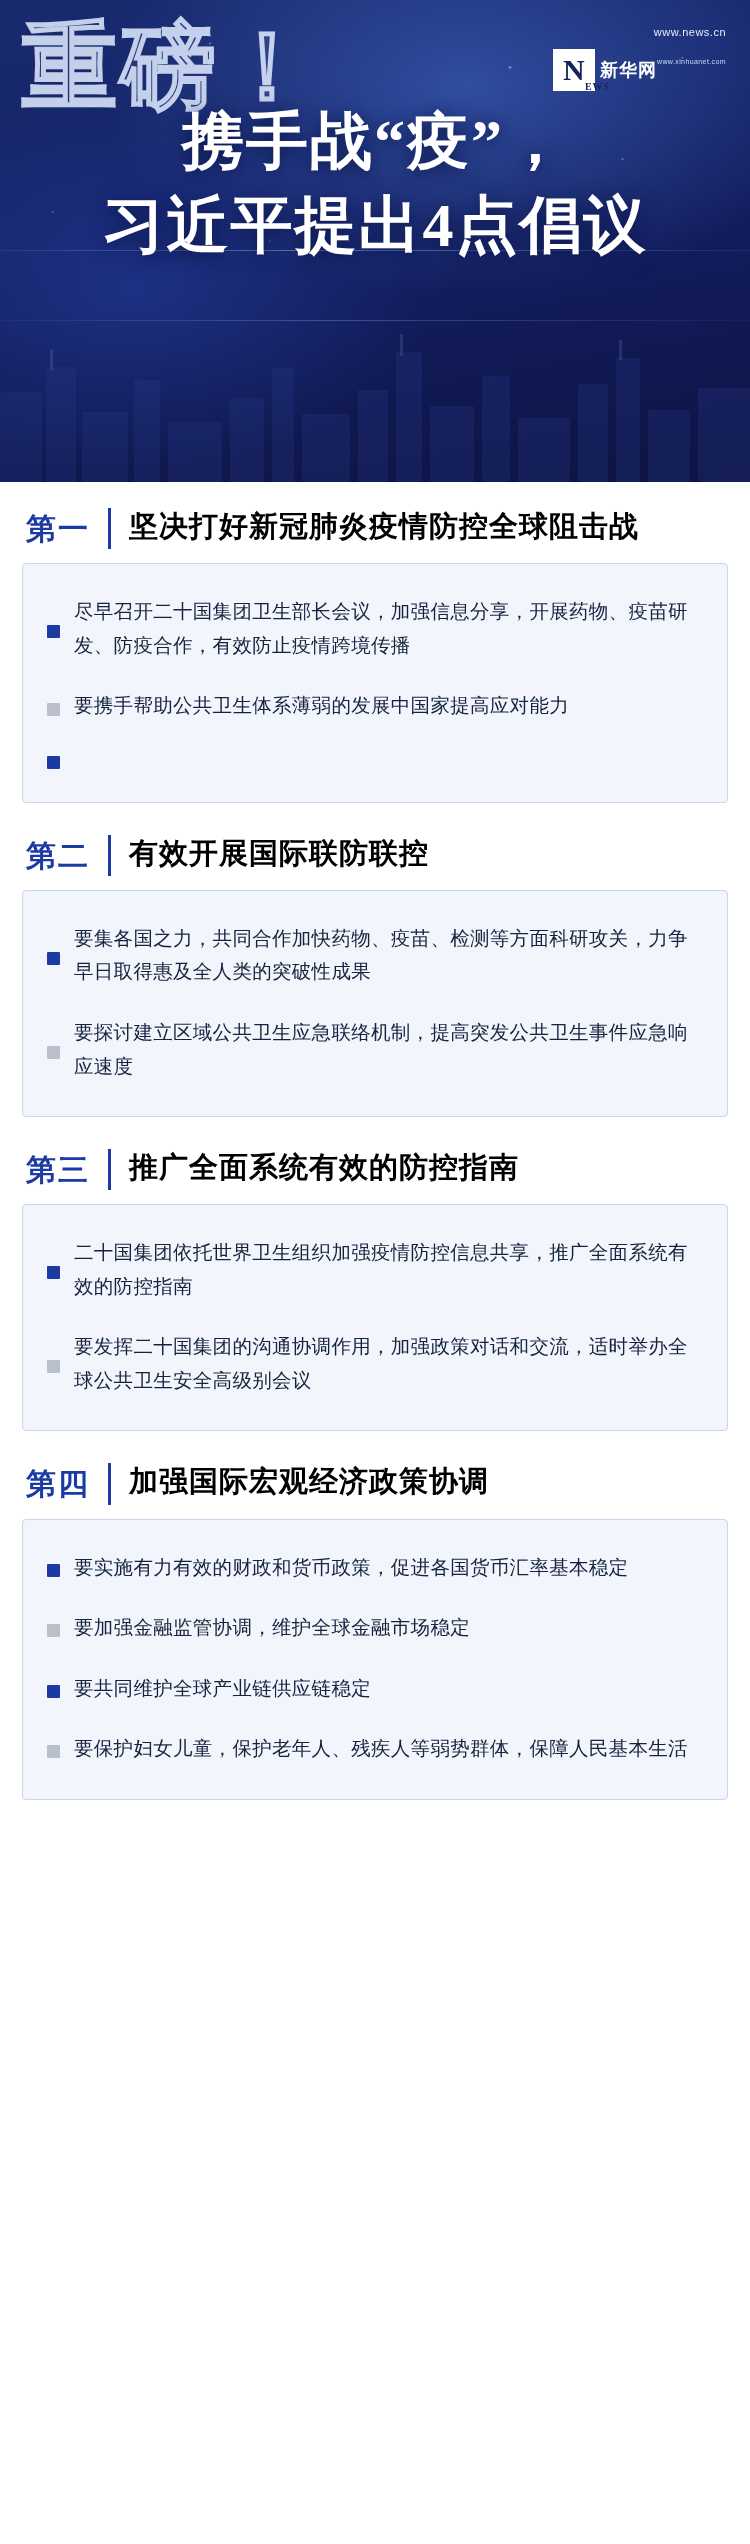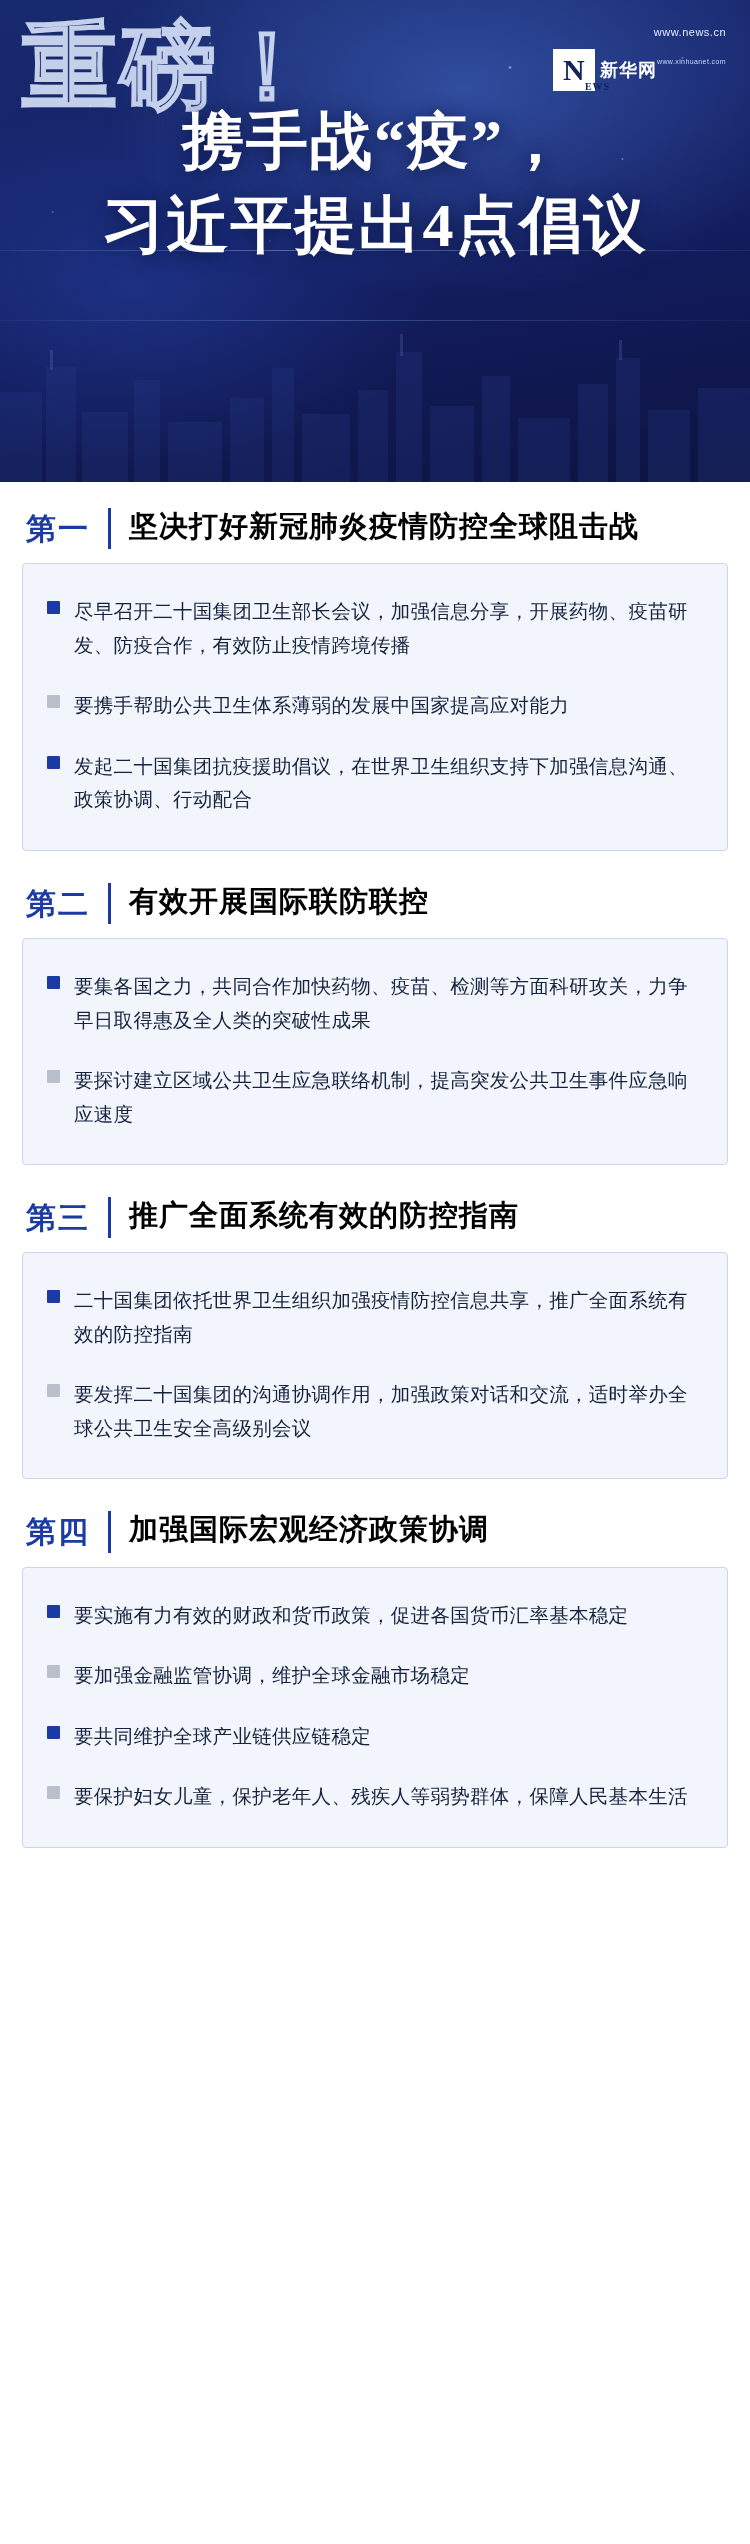--- a/index.html
+++ b/index.html
@@ -179,21 +179,21 @@
 
   .card {
     margin: 0 22px;
     background: #f2f5fb;
     border: 1px solid #c9d6ee;
     border-radius: 4px;
     padding: 22px 20px 20px 20px;
   }
   .bullet-row {
     display: flex;
-    align-items: flex-start;
+    align-items: center;
     padding: 9px 0 13px 0;
   }
   .bullet-row + .bullet-row { padding-top: 14px; }
   .bullet {
     flex: 0 0 auto;
     width: 13px; height: 13px;
     margin: 6px 14px 0 4px;
     border-radius: 1px;
   }
   .bullet.blue { background: #1b3aa3; }
@@ -278,21 +278,20 @@
         <div class="bullet-row">
           <span class="bullet blue"></span>
           <span class="bullet-text">尽早召开二十国集团卫生部长会议，加强信息分享，开展药物、疫苗研发、防疫合作，有效防止疫情跨境传播</span>
         </div>
         <div class="bullet-row">
           <span class="bullet grey"></span>
           <span class="bullet-text">要携手帮助公共卫生体系薄弱的发展中国家提高应对能力</span>
         </div>
         <div class="bullet-row">
           <span class="bullet blue"></span>
-          <span class="bullet-text">发起二十国集团抗疫援助倡议，在世界卫生组织支持下加强信息沟通、政策协调、行动配合</span>
         </div>
       </div>
     </div>
 
     <div class="section">
       <div class="sec-head">
         <div class="sec-ord">第二</div>
         <div class="sec-div"></div>
         <div class="sec-title">有效开展国际联防联控</div>
       </div>

